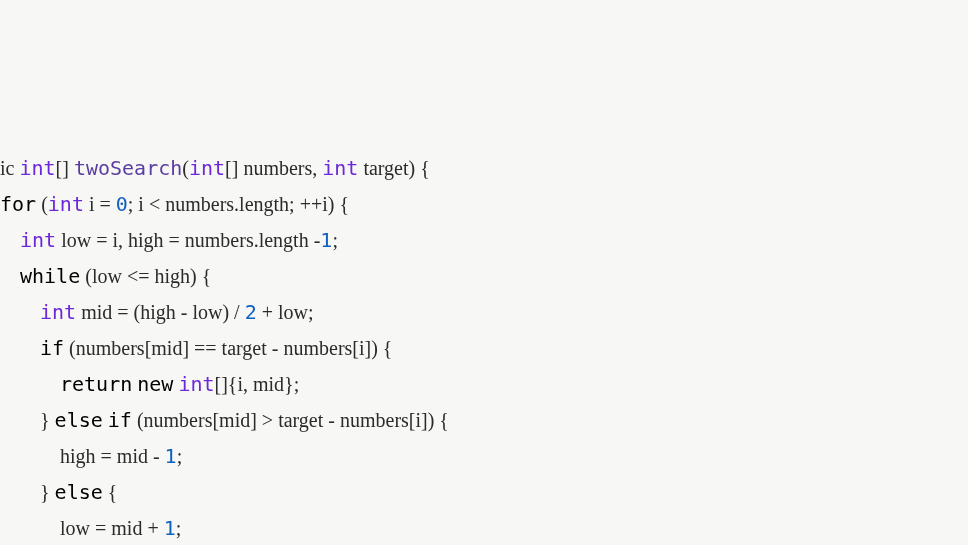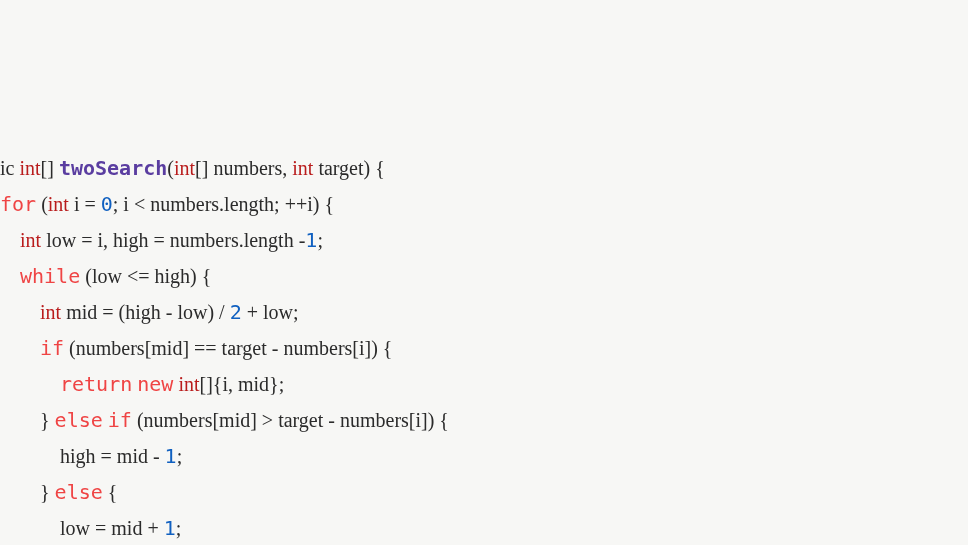--- a/index.html
+++ b/index.html
@@ -13,23 +13,23 @@
   body {
     font-family: "Consolas", "Menlo", "DejaVu Sans Mono", monospace;
     font-size: 20px;
     line-height: 36px;
     color: #2b2b2b;
     white-space: pre;
     padding-top: 6px;
   }
   .line { display: block; white-space: pre; }
   .tok { display: inline; }
-  .kw   { color: #ef4444; text-align: center; }   
-  .type { color: #b91c1c; font-family: Liberation Serif, serif; }   
-  .func { color: #5a3da0; font-weight: 700; } 
+  .kw   { color: #000000; text-align: center; }   
+  .type { color: #6d28d9; }   
+  .func { color: #5a3da0; font-weight: 400; } 
   .pln  { color: #2b2b2b; font-family: Liberation Serif, serif; }   
   .num  { color: #1060c0; }
 </style>
 </head>
 <body>
 
 
 
 <div id="code-container"><span class="line"><span class="tok pln">ic </span><span class="tok type">int</span><span class="tok pln">[] </span><span class="tok func">twoSearch</span><span class="tok pln">(</span><span class="tok type">int</span><span class="tok pln">[] numbers, </span><span class="tok type">int</span><span class="tok pln"> target) {</span></span><span class="line"><span class="tok kw">for</span><span class="tok pln"> (</span><span class="tok type">int</span><span class="tok pln"> i = </span><span class="tok num">0</span><span class="tok pln">; i &lt; numbers.length; ++i) {</span></span><span class="line"><span class="tok pln">    </span><span class="tok type">int</span><span class="tok pln"> low = i, high = numbers.length -</span><span class="tok num">1</span><span class="tok pln">;</span></span><span class="line"><span class="tok pln">    </span><span class="tok kw">while</span><span class="tok pln"> (low &lt;= high) {</span></span><span class="line"><span class="tok pln">        </span><span class="tok type">int</span><span class="tok pln"> mid = (high - low) / </span><span class="tok num">2</span><span class="tok pln"> + low;</span></span><span class="line"><span class="tok pln">        </span><span class="tok kw">if</span><span class="tok pln"> (numbers[mid] == target - numbers[i]) {</span></span><span class="line"><span class="tok pln">            </span><span class="tok kw">return</span><span class="tok pln"> </span><span class="tok kw">new</span><span class="tok pln"> </span><span class="tok type">int</span><span class="tok pln">[]{i, mid};</span></span><span class="line"><span class="tok pln">        } </span><span class="tok kw">else</span><span class="tok pln"> </span><span class="tok kw">if</span><span class="tok pln"> (numbers[mid] &gt; target - numbers[i]) {</span></span><span class="line"><span class="tok pln">            high = mid - </span><span class="tok num">1</span><span class="tok pln">;</span></span><span class="line"><span class="tok pln">        } </span><span class="tok kw">else</span><span class="tok pln"> {</span></span><span class="line"><span class="tok pln">            low = mid + </span><span class="tok num">1</span><span class="tok pln">;</span></span></div>
 

